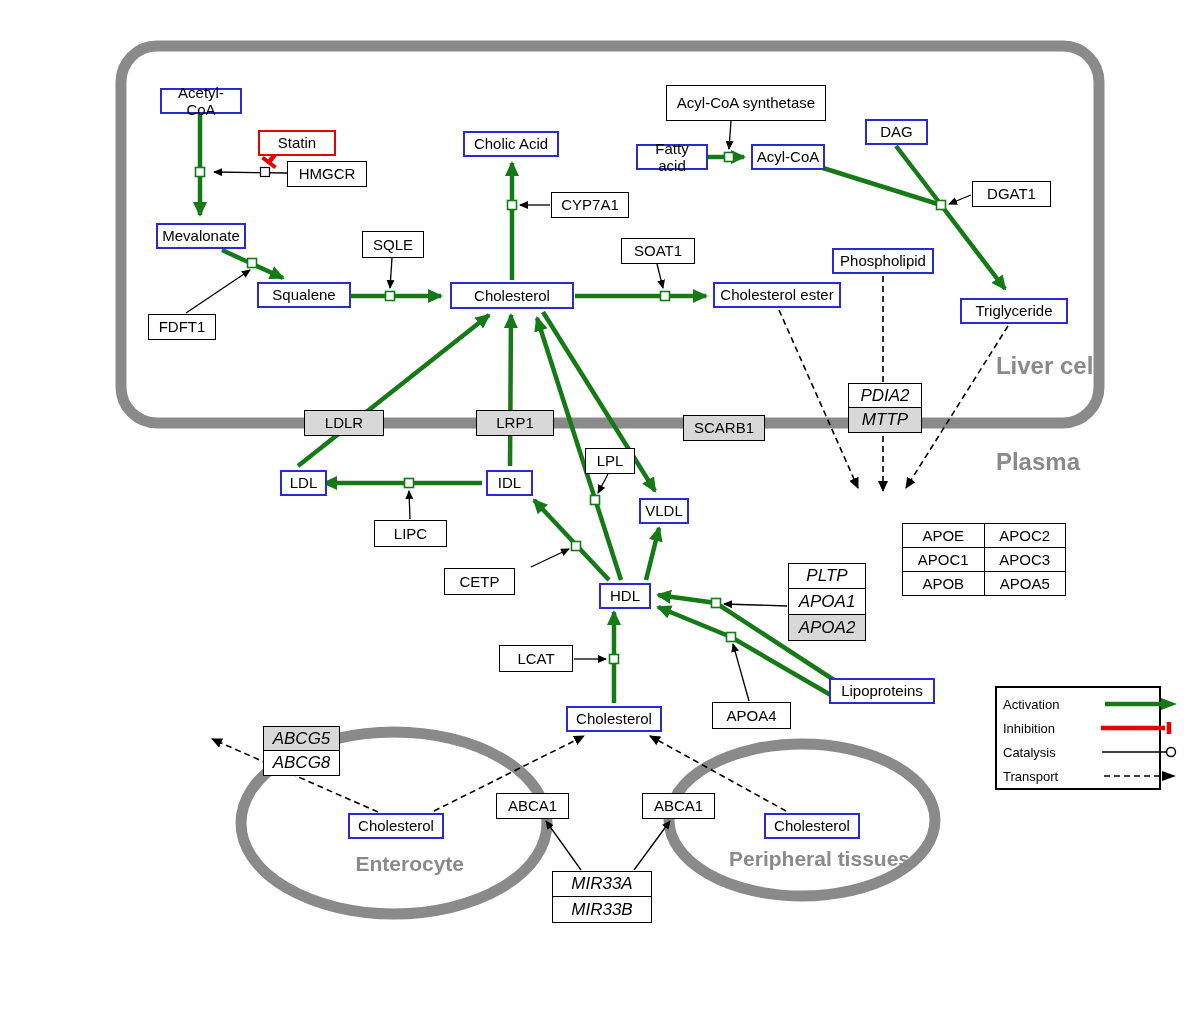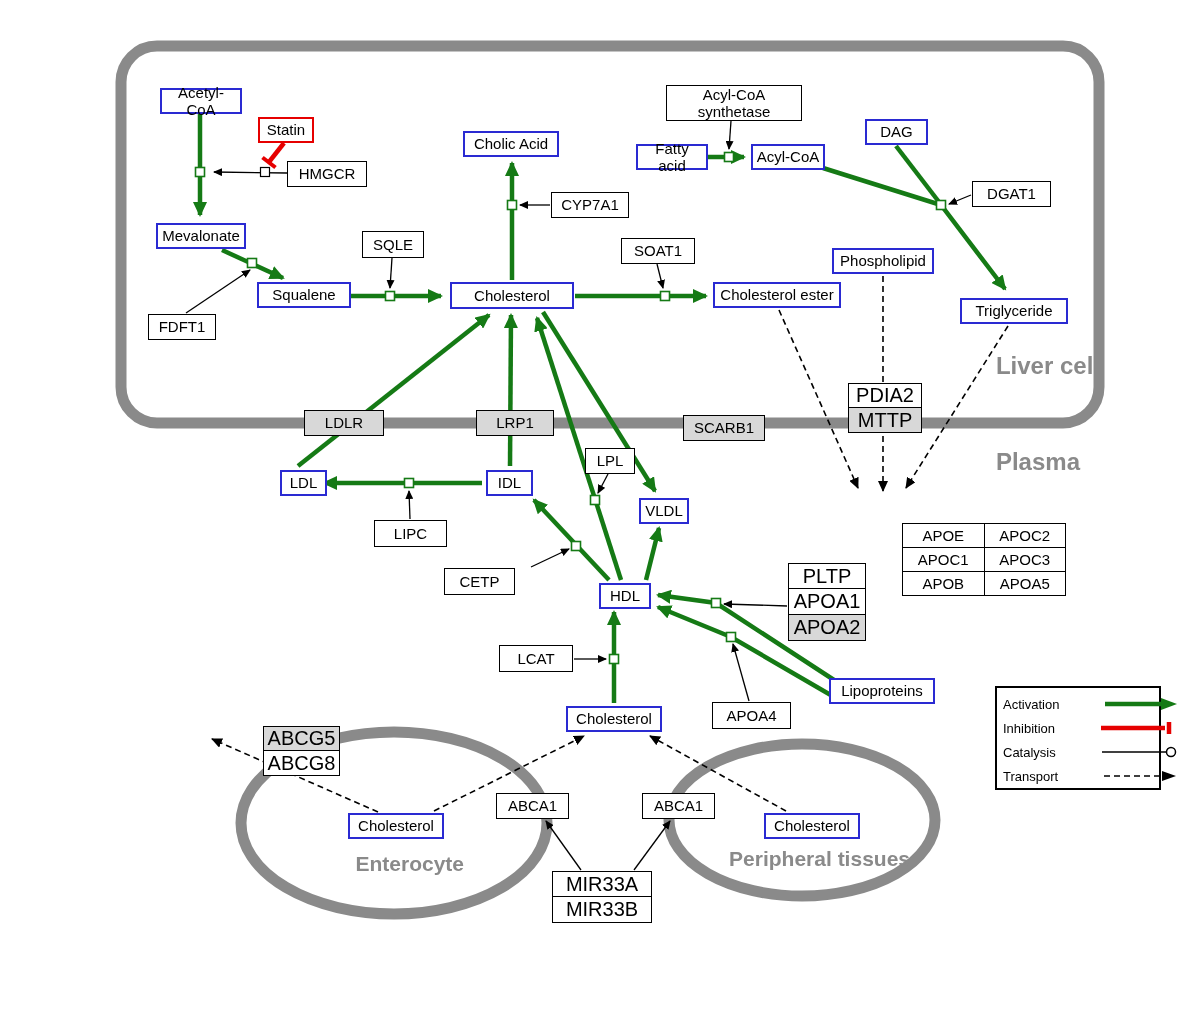--- a/index.html
+++ b/index.html
@@ -24,21 +24,21 @@
     background:#fff;font-size:15px;line-height:1.15;box-sizing:border-box;padding:1px 3px;
   }
   .met{border:2px solid var(--c-met,#2a2ad2);}
   .enz{border:1px solid #000;}
   .mem{border:1px solid #000;background:#d8d8d8;}
   .inh{border:2px solid var(--c-inh,#e60000);}
   
   .stack{position:absolute;box-sizing:border-box;background:#fff;}
   .stack .cell{
     border:1px solid #000;border-top:none;display:flex;align-items:center;justify-content:center;
-    font-size:20px;box-sizing:border-box;background:#fff;
+    font-size:17px;box-sizing:border-box;background:#fff;font-style:italic;
   }
   .stack .cell:first-child{border-top:1px solid #000;}
   .cell.gray{background:#d8d8d8;}
   
   .apo{
     position:absolute;display:grid;grid-template-columns:1fr 1fr;background:#fff;
     border-top:1px solid #000;border-left:1px solid #000;box-sizing:border-box;
   }
   .apo .cell{
     border-right:1px solid #000;border-bottom:1px solid #000;height:24px;
@@ -141,32 +141,32 @@
       <rect class="sqw" x="260.5" y="167.5" width="9" height="9"></rect>
     </g>
 
     <g>
       <path class="e-inh" d="M284,143 L269,162"></path>
       <path class="e-inh" style="stroke-width:4" d="M262.5,157.5 L275.5,167.5"></path>
     </g>
   </svg>
 
   <div class="node met" style="left:160px;top:88px;width:82px;height:26px">Acetyl-CoA</div>
-  <div class="node inh" style="left:258px;top:117px;width:56px;height:26px">Statin</div>
+  <div class="node inh" style="left:258px;top:130px;width:78px;height:26px">Statin</div>
   <div class="node enz" style="left:287px;top:161px;width:80px;height:26px">HMGCR</div>
   <div class="node met" style="left:156px;top:223px;width:90px;height:26px">Mevalonate</div>
   <div class="node enz" style="left:148px;top:314px;width:68px;height:26px">FDFT1</div>
   <div class="node met" style="left:257px;top:282px;width:94px;height:26px">Squalene</div>
   <div class="node enz" style="left:362px;top:231px;width:62px;height:27px">SQLE</div>
   <div class="node met" style="left:463px;top:131px;width:96px;height:26px">Cholic Acid</div>
   <div class="node enz" style="left:551px;top:192px;width:78px;height:26px">CYP7A1</div>
   <div class="node met" style="left:450px;top:282px;width:124px;height:27px">Cholesterol</div>
   <div class="node enz" style="left:621px;top:238px;width:74px;height:26px">SOAT1</div>
   <div class="node met" style="left:713px;top:282px;width:128px;height:26px">Cholesterol ester</div>
-  <div class="node enz" style="left:666px;top:85px;width:136px;height:36px">Acyl-CoA synthetase</div>
+  <div class="node enz" style="left:666px;top:85px;width:160px;height:36px">Acyl-CoA synthetase</div>
   <div class="node met" style="left:636px;top:144px;width:72px;height:26px">Fatty acid</div>
   <div class="node met" style="left:751px;top:144px;width:74px;height:26px">Acyl-CoA</div>
   <div class="node met" style="left:865px;top:119px;width:63px;height:26px">DAG</div>
   <div class="node enz" style="left:972px;top:181px;width:79px;height:26px">DGAT1</div>
   <div class="node met" style="left:832px;top:248px;width:102px;height:26px">Phospholipid</div>
   <div class="node met" style="left:960px;top:298px;width:108px;height:26px">Triglyceride</div>
 
   <div class="stack" style="left:848px;top:383px;width:74px">
     <div class="cell" style="height:25px">PDIA2</div>
     <div class="cell gray" style="height:25px">MTTP</div>

